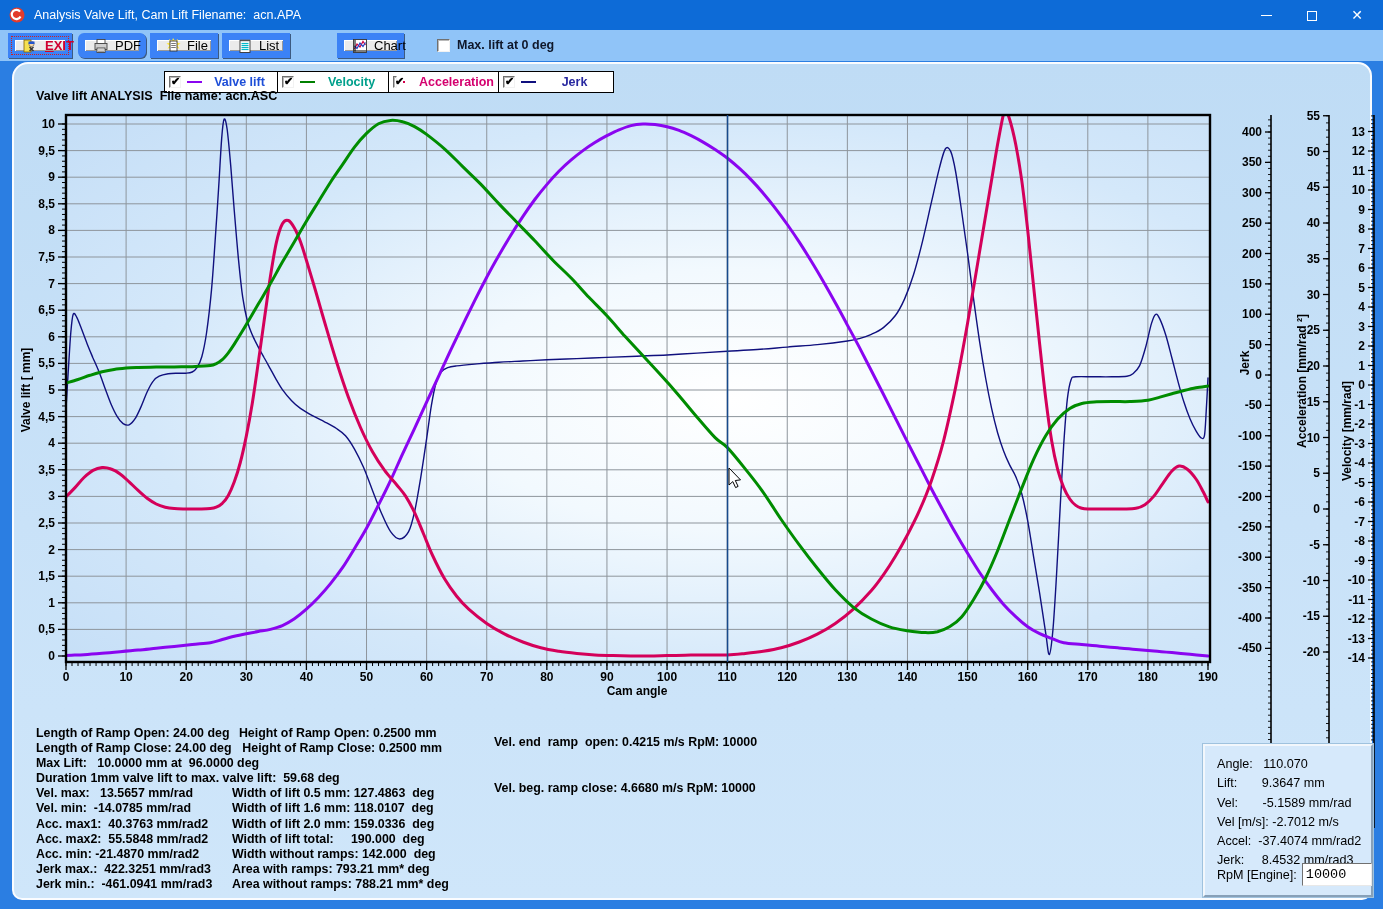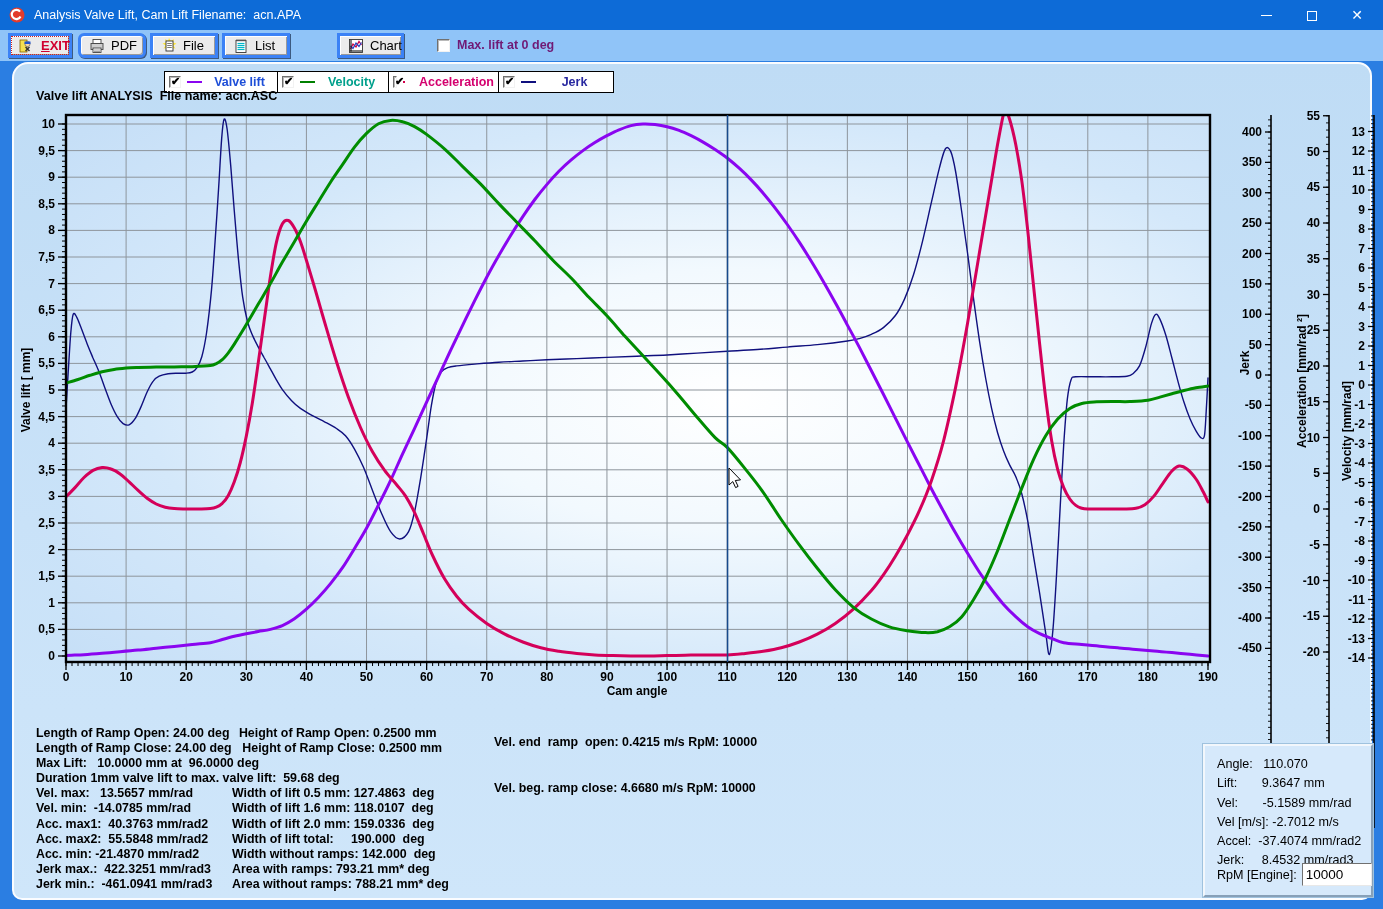--- a/index.html
+++ b/index.html
@@ -11,36 +11,36 @@
   .app-icon{position:absolute;left:9px;top:7px;width:16px;height:16px;}
   .title-text{position:absolute;left:34px;top:0;line-height:30px;color:#fff;font-size:12.5px;white-space:pre;}
   .win-btn{position:absolute;top:0;width:32px;height:30px;color:#fff;text-align:center;line-height:30px;font-size:13px;cursor:pointer;}
   .wb-min{left:1250px;}
   .wb-max{left:1296px;}
   .wb-close{left:1341px;font-size:14px;}
   .min-line{display:inline-block;width:11px;height:0;border-top:1.6px solid #fff;vertical-align:middle;}
   .max-box{display:inline-block;width:10px;height:10px;border:1.6px solid #fff;vertical-align:middle;}
   
   .toolbar{position:absolute;left:0;top:30px;width:1383px;height:31px;background:#90C4F8;}
-  .tb-btn{position:absolute;top:3px;height:25px;background:#EBEBEB;border:3px solid #3b82f6;
+  .tb-btn{position:absolute;top:3px;height:25px;background:#EBEBEB;border:7px solid #3b82f6;
     box-shadow:inset 1px 1px 0 #ffffff, inset -1px -1px 0 #9a9a9a, 1px 1px 0 #3c5a80;
     font-family:"Liberation Sans",sans-serif;font-size:13px;color:#000;display:flex;align-items:center;gap:6px;padding:0 8px;cursor:pointer;}
   .tb-btn .tb-icon{display:inline-block;width:16px;height:16px;}
   .btn-exit{left:8px;width:64px;outline:1px dotted #d02020;outline-offset:-4px;}
   .btn-exit .lbl{color:#d00030;font-weight:bold;}
   .btn-exit .lbl u{text-decoration:underline;}
   .btn-pdf{left:78px;width:68px;border-radius:6px;}
   .btn-file{left:150px;width:68px;}
   .btn-list{left:222px;width:68px;}
   .btn-chart{left:294px;width:67px;margin-left:43px;}
   .tb-check{position:absolute;left:437px;top:8px;display:flex;align-items:center;gap:7px;}
   .cbox{width:13px;height:13px;background:#fff;border:1px solid;border-color:#707070 #f2f2f2 #f2f2f2 #707070;
     box-shadow:inset 1px 1px 0 #b9b9b9;position:relative;cursor:pointer;}
   .cbox .chk{position:absolute;left:1px;top:-2px;font-size:11px;color:#000;font-weight:bold;}
-  .tb-check .cb-label{font-size:12.5px;font-weight:bold;color:#701a75;}
+  .tb-check .cb-label{font-size:12.5px;font-weight:bold;color:#0f172a;}
   
   .panel{position:absolute;left:12px;top:62px;width:1360px;height:838px;
     border:2px solid #FAFCFF;border-radius:16px 14px 10px 10px;
     background:linear-gradient(180deg,#BFDCF5 0%,#C9E2F8 55%,#CFE6FA 100%);}
   
   .legend{position:absolute;left:164px;top:71px;height:22px;display:flex;background:#fff;border:1px solid #000;}
   .lg-item{display:flex;align-items:center;border-right:1px solid #000;padding:0 4px;}
   .lg-item:last-child{border-right:none;}
   .lg-item .cbox{width:12px;height:12px;margin-right:6px;}
   .lg-dash{display:inline-block;width:15px;height:0;border-top:2.6px solid #000;margin-right:4px;}
@@ -56,21 +56,21 @@
   .stats{position:absolute;left:36px;top:726px;color:#000;}
   .st-row{display:flex;height:15.1px;font-size:12.4px;font-weight:bold;}
   .st-c1{min-width:196px;white-space:pre;}
   .st-c2{white-space:pre;}
   
   .info-panel{position:absolute;left:1203px;top:744px;width:170px;height:153px;background:#D6E9FB;
     border:2px solid;border-color:#F2F7FC #87A0B8 #87A0B8 #F2F7FC;box-shadow:0 0 0 1px #9FC2DE;padding:9px 0 0 12px;}
   .info-row{font-size:12.6px;line-height:19.3px;color:#000;white-space:pre;}
   .rpm-row{position:absolute;left:12px;bottom:9px;display:flex;align-items:center;gap:5px;}
   .rpm-row .rpm-label{font-size:12.6px;color:#000;white-space:pre;}
-  .rpm-input{width:70px;height:23px;font-family:Liberation Sans, sans-serif;font-size:13.5px;padding:1px 3px;
+  .rpm-input{width:70px;height:23px;font-family:Liberation Mono, monospace;font-size:13.5px;padding:1px 3px;
     border:1px solid;border-color:#707070 #e8e8e8 #e8e8e8 #707070;background:#fff;}
 </style>
 </head>
 <body>
 
 <div class="window">
 
   <div class="titlebar">
     <span class="app-icon">
       <svg width="16" height="16" viewBox="0 0 16 16">

